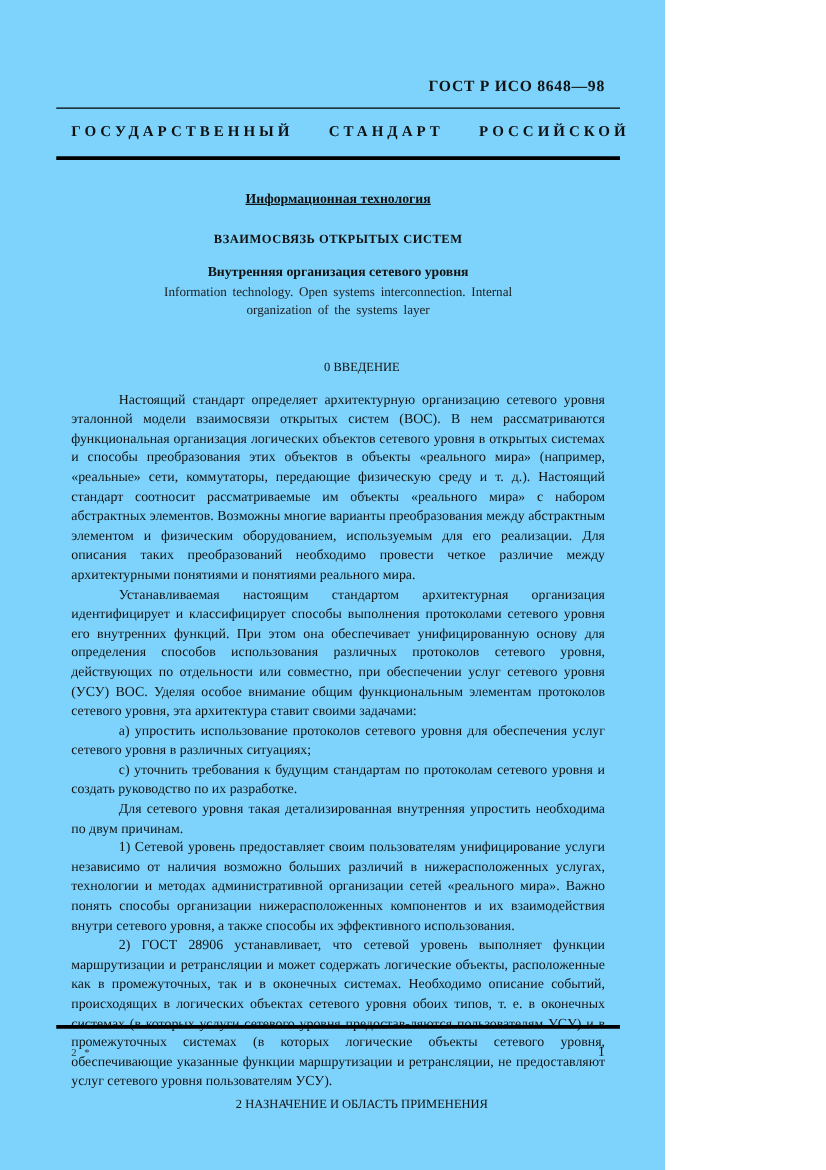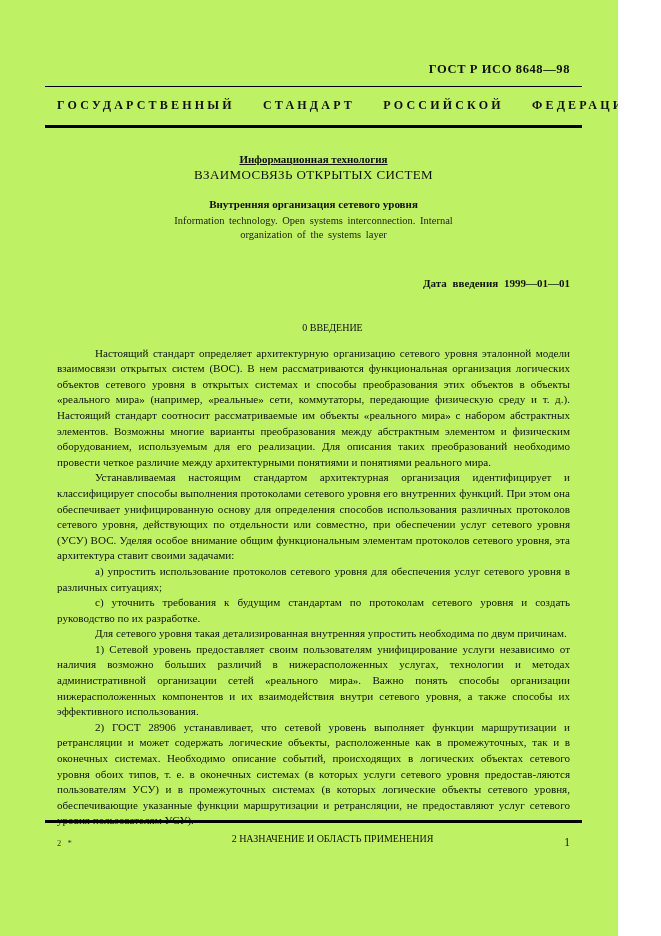--- a/index.html
+++ b/index.html
@@ -2,23 +2,23 @@
 <html lang="ru"><head>
 <meta charset="utf-8">
 <style>
   html, body {
     margin: 0;
     padding: 0;
     background: #ffffff;
   }
   .page {
     position: relative;
-    width: 618px;
+    width: 532px;
     height: 936px;
-    background: #bef264;
+    background: #7dd3fc;
     color: #111111;
     font-family: "Liberation Serif", "DejaVu Serif", serif;
     overflow: hidden;
     box-sizing: border-box;
   }
   .content {
     position: absolute;
     left: 57px;
     right: 48px;
     top: 0;
@@ -51,23 +51,23 @@
   .rule.top-thick { margin-top: 12px; }
 
   .title-block { text-align: center; }
   .subject {
     margin-top: 25px;
     font-weight: bold;
     font-size: 11px;
     text-decoration: underline;
   }
   .main-title {
-    margin-top: 2px;
-    font-weight: normal;
-    font-size: 13px;
+    margin-top: 21px;
+    font-weight: bold;
+    font-size: 10px;
     letter-spacing: 0.4px;
   }
   .subtitle {
     margin-top: 15px;
     font-weight: bold;
     font-size: 11px;
   }
   .title-en {
     margin-top: 4px;
     font-size: 10.5px;
@@ -150,21 +150,20 @@
     <div class="title-block">
       <div class="subject">Информационная технология</div>
       <div class="main-title">ВЗАИМОСВЯЗЬ ОТКРЫТЫХ СИСТЕМ</div>
       <div class="subtitle">Внутренняя организация сетевого уровня</div>
       <div class="title-en">
         <div>Information technology. Open systems interconnection. Internal</div>
         <div>organization of the systems layer</div>
       </div>
     </div>
 
-    <div class="date-line">Дата введения 1999—01—01</div>
 
     <div class="body-text">
       <h2 class="section-heading">0 ВВЕДЕНИЕ</h2>
       <p>Настоящий стандарт определяет архитектурную организацию сетевого уровня эталонной модели взаимосвязи открытых систем (ВОС). В нем рассматриваются функциональная организация логических объектов сетевого уровня в открытых системах и способы преобразования этих объектов в объекты «реального мира» (например, «реальные» сети, коммутаторы, передающие физическую среду и т. д.). Настоящий стандарт соотносит рассматриваемые им объекты «реального мира» с набором абстрактных элементов. Возможны многие варианты преобразования между абстрактным элементом и физическим оборудованием, используемым для его реализации. Для описания таких преобразований необходимо провести четкое различие между архитектурными понятиями и понятиями реального мира.</p>
       <p>Устанавливаемая настоящим стандартом архитектурная организация идентифицирует и классифицирует способы выполнения протоколами сетевого уровня его внутренних функций. При этом она обеспечивает унифицированную основу для определения способов использования различных протоколов сетевого уровня, действующих по отдельности или совместно, при обеспечении услуг сетевого уровня (УСУ) ВОС. Уделяя особое внимание общим функциональным элементам протоколов сетевого уровня, эта архитектура ставит своими задачами:</p>
       <p>a) упростить использование протоколов сетевого уровня для обеспечения услуг сетевого уровня в различных ситуациях;</p>
       <p>c) уточнить требования к будущим стандартам по протоколам сетевого уровня и создать руководство по их разработке.</p>
       <p>Для сетевого уровня такая детализированная внутренняя упростить необходима по двум причинам.</p>
       <p>1) Сетевой уровень предоставляет своим пользователям унифицирование услуги независимо от наличия возможно больших различий в нижерасположенных услугах, технологии и методах административной организации сетей «реального мира». Важно понять способы организации нижерасположенных компонентов и их взаимодействия внутри сетевого уровня, а также способы их эффективного использования.</p>
       <p>2) ГОСТ 28906 устанавливает, что сетевой уровень выполняет функции маршрутизации и ретрансляции и может содержать логические объекты, расположенные как в промежуточных, так и в оконечных системах. Необходимо описание событий, происходящих в логических объектах сетевого уровня обоих типов, т. е. в оконечных системах (в которых услуги сетевого уровня предостав-ляются пользователям УСУ) и в промежуточных системах (в которых логические объекты сетевого уровня, обеспечивающие указанные функции маршрутизации и ретрансляции, не предоставляют услуг сетевого уровня пользователям УСУ).</p>

